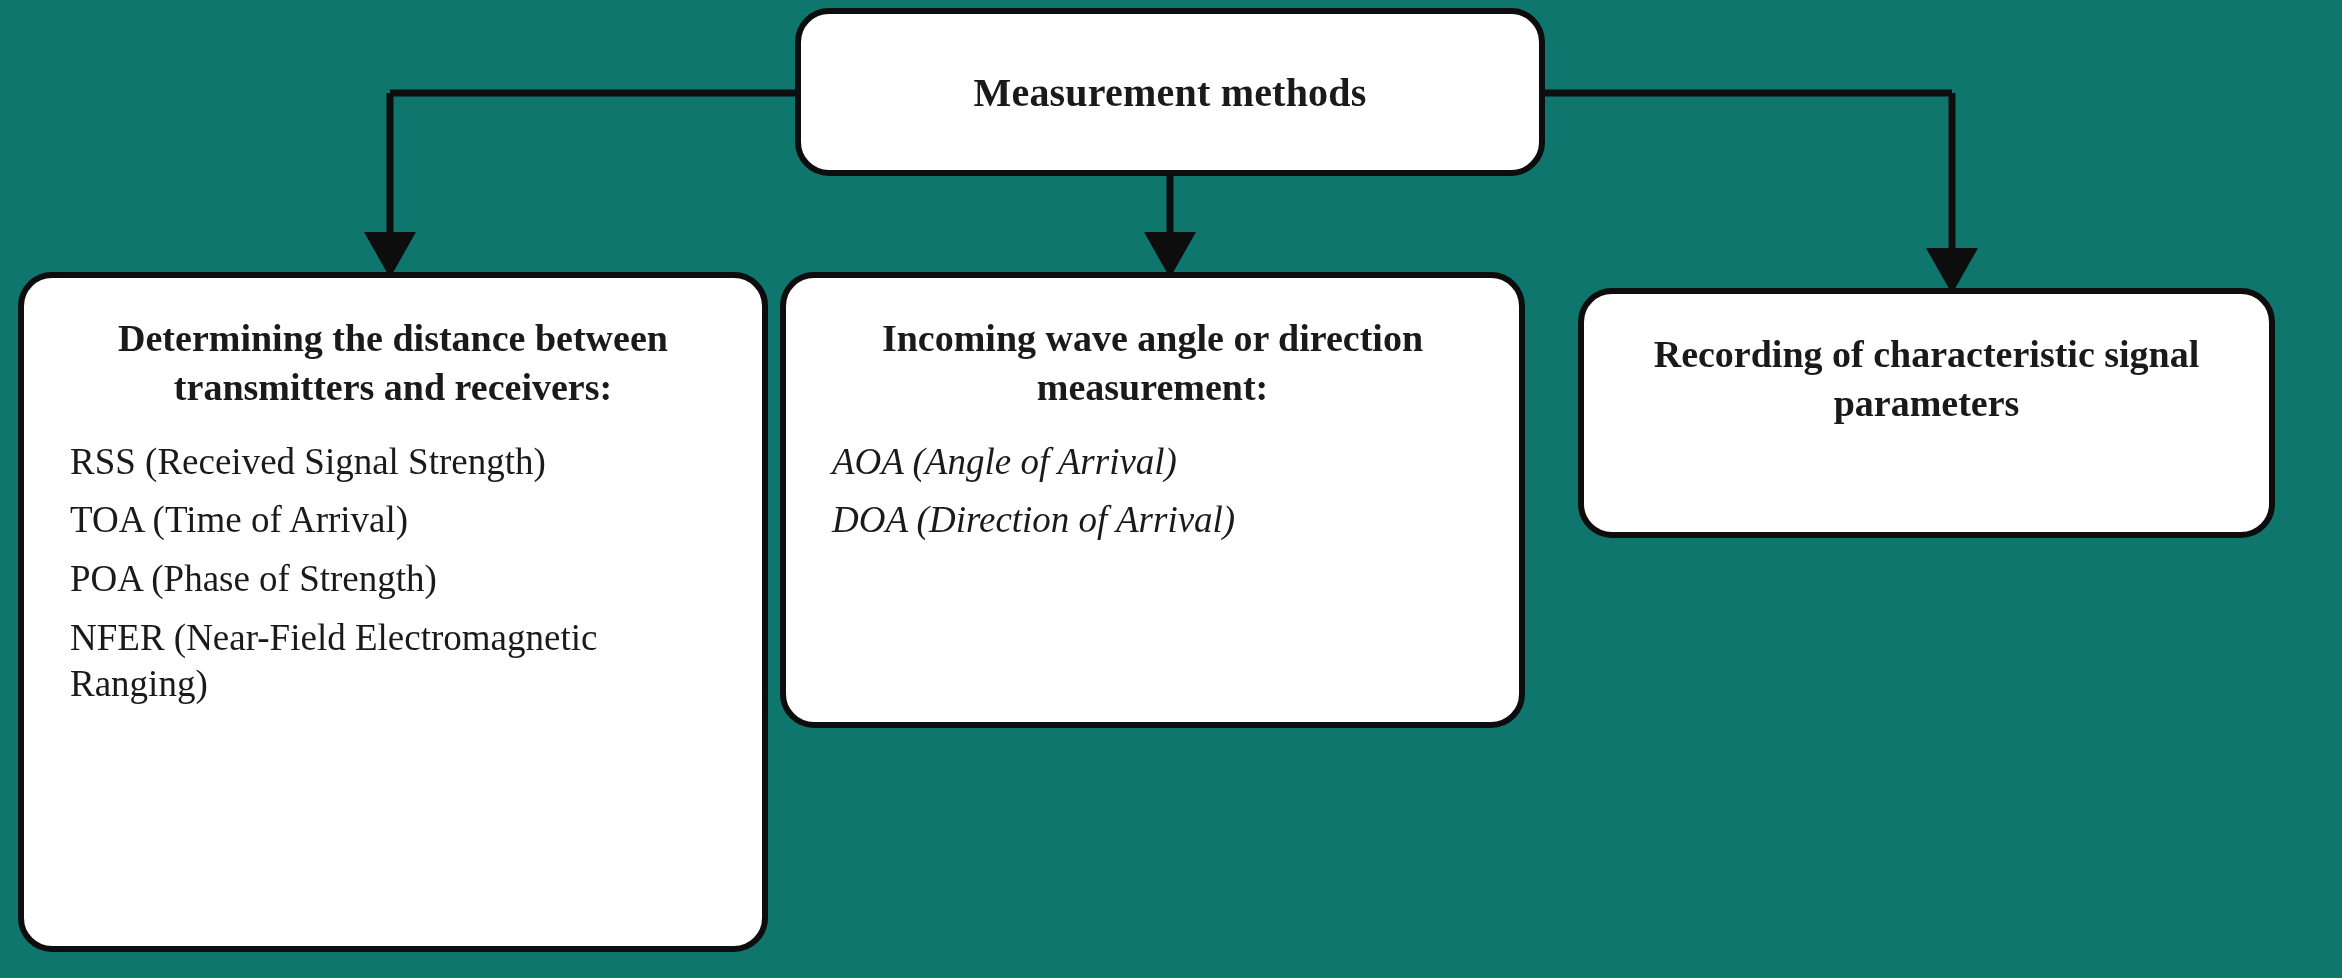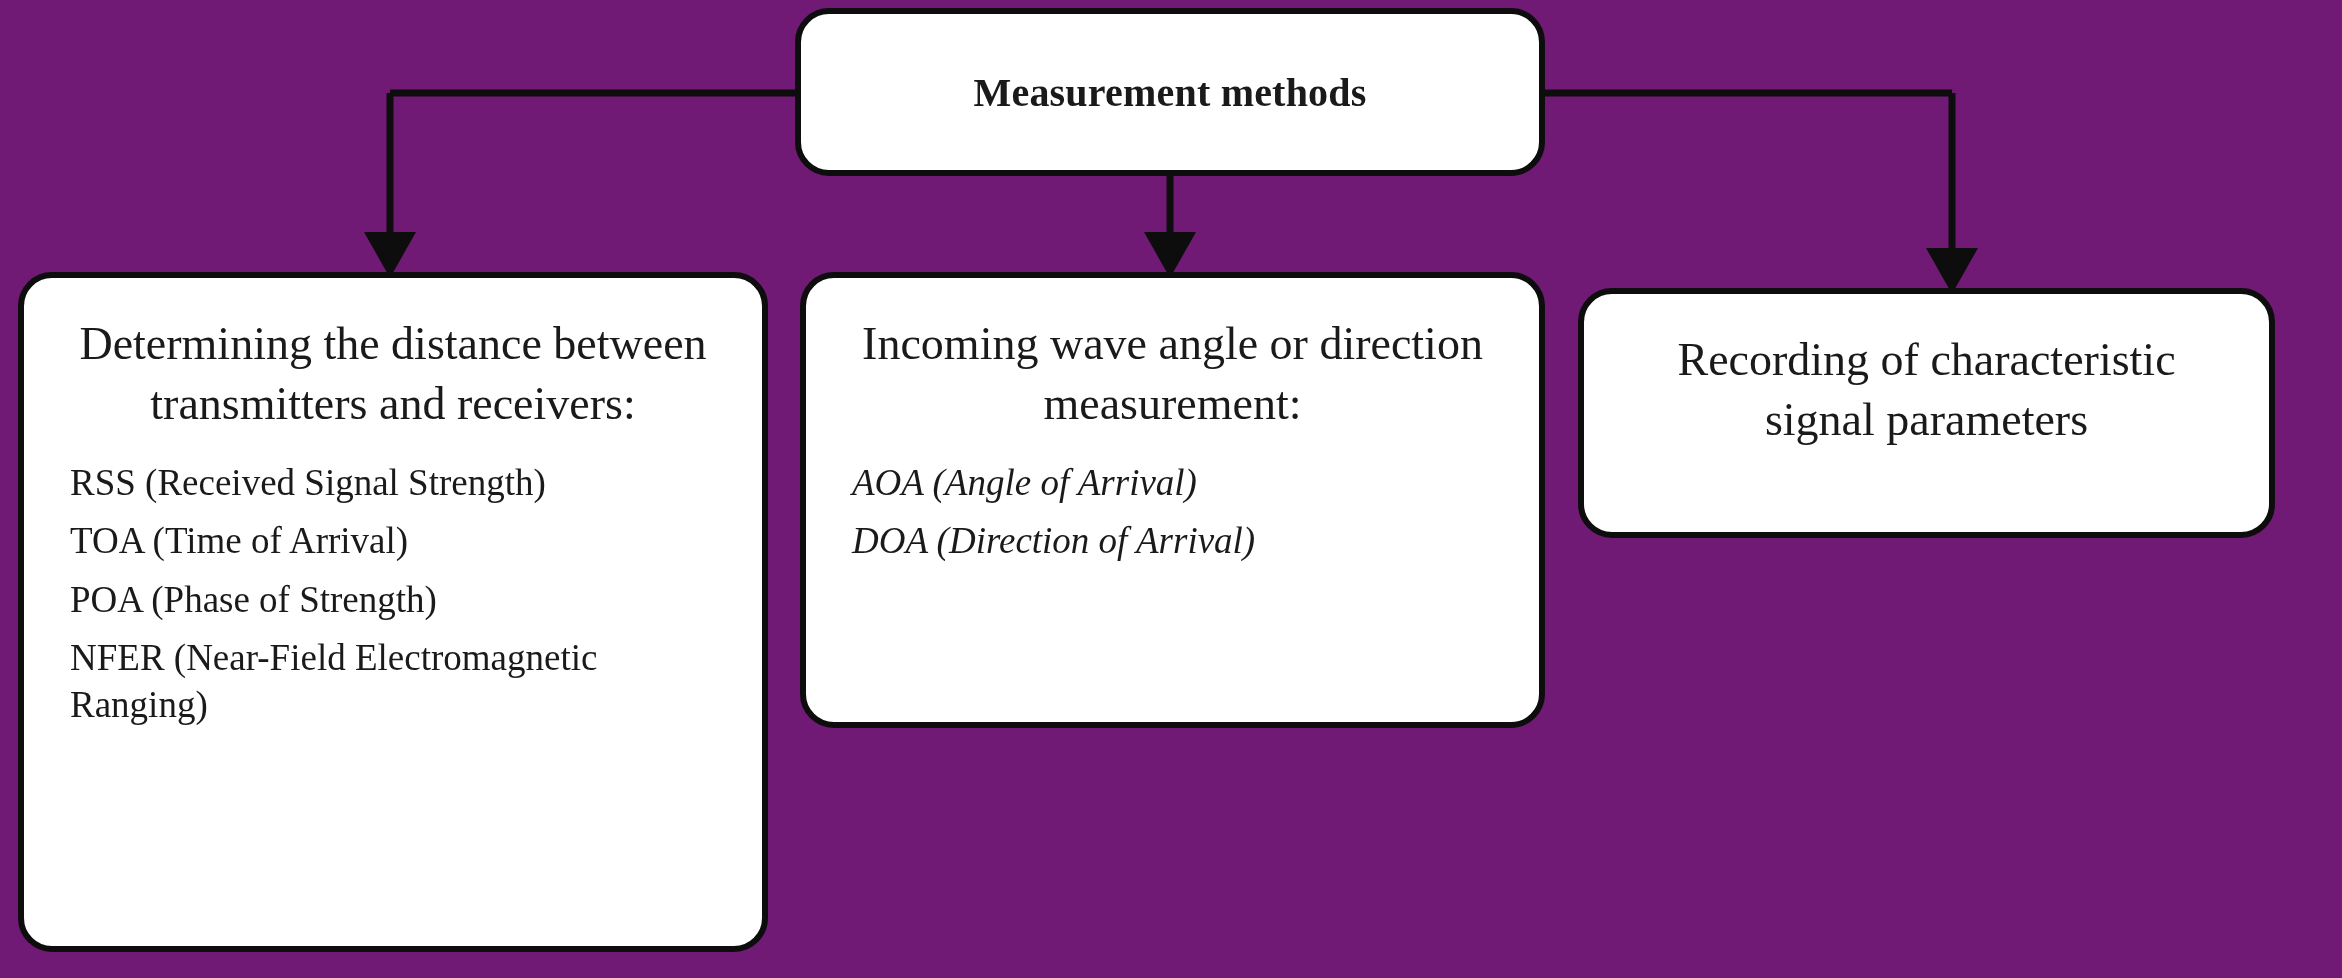--- a/index.html
+++ b/index.html
@@ -4,21 +4,21 @@
 <style>
   html, body {
     margin: 0;
     padding: 0;
     background: #ffffff;
   }
   #canvas {
     position: relative;
     width: 2342px;
     height: 978px;
-    background: #701a75;
+    background: #0f766e;
     overflow: hidden;
     font-family: "Liberation Serif", "DejaVu Serif", serif;
     color: #1a1a1a;
   }
   .connectors {
     position: absolute;
     left: 0;
     top: 0;
     width: 2342px;
     height: 978px;
@@ -48,36 +48,36 @@
     text-align: center;
   }
   .node-left {
     left: 18px;
     top: 272px;
     width: 750px;
     height: 680px;
     padding: 36px 34px 20px 34px;
   }
   .node-mid {
-    left: 800px;
+    left: 780px;
     top: 272px;
     width: 745px;
     height: 456px;
     padding: 36px 34px 34px 34px;
   }
   .node-right {
     left: 1578px;
     top: 288px;
     width: 697px;
     height: 250px;
     padding: 36px 38px 20px 38px;
   }
   .heading {
-    font-weight: normal;
-    font-size: 46px;
+    font-weight: bold;
+    font-size: 38px;
     line-height: 1.30;
     text-align: center;
     margin: 0 0 14px 0;
   }
   .heading-left {
     text-align: center;
   }
   .item-list {
     margin: 0;
     padding: 0;

